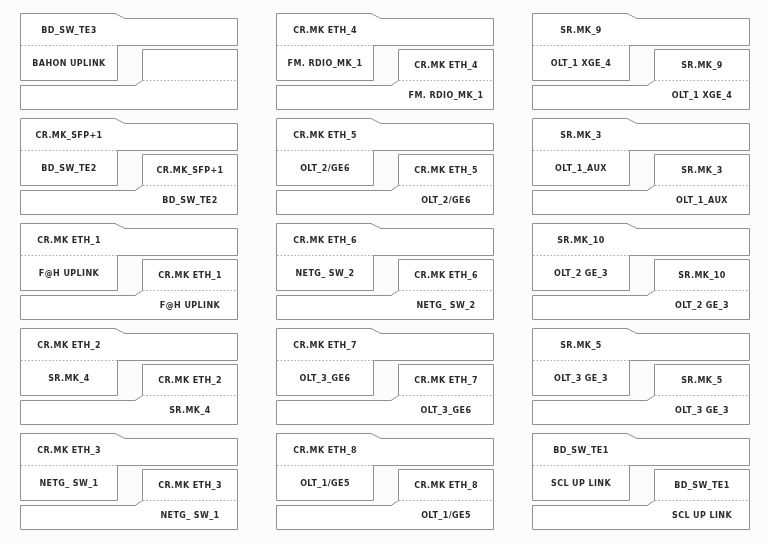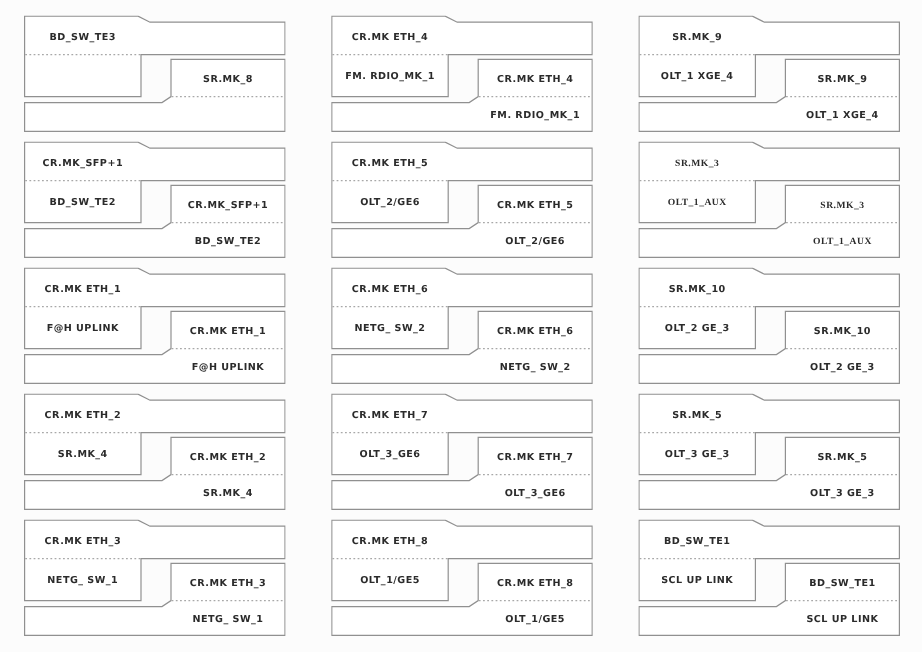--- a/index.html
+++ b/index.html
@@ -43,21 +43,21 @@
 <div id="canvas">
     <div class="column" style="left: 20px;">
       <div class="group" style="top: 13px; text-align: right;">
     <svg class="shape" viewBox="0 0 218 98" aria-hidden="true">
       <path class="outline" d="M0.5,0.5 L95,0.5 L105,5.5 L217.5,5.5 L217.5,32.5 L97.5,32.5 L97.5,67.5 L0.5,67.5 Z"></path>
       <path class="outline" d="M122.5,36.5 L217.5,36.5 L217.5,96.5 L0.5,96.5 L0.5,72.5 L115,72.5 L122.5,67.5 Z"></path>
       <line class="dotted" x1="1" y1="32.5" x2="97" y2="32.5"></line>
       <line class="dotted" x1="123" y1="67.5" x2="217" y2="67.5"></line>
     </svg>
     <div class="lbl lbl-top">BD_SW_TE3</div>
-    <div class="lbl lbl-right">SR.MK_8</div>
+    <div class="lbl lbl-left">BAHON UPLINK</div>
   </div>
       <div class="group" style="top: 118px;">
     <svg class="shape" viewBox="0 0 218 98" aria-hidden="true">
       <path class="outline" d="M0.5,0.5 L95,0.5 L105,5.5 L217.5,5.5 L217.5,32.5 L97.5,32.5 L97.5,67.5 L0.5,67.5 Z"></path>
       <path class="outline" d="M122.5,36.5 L217.5,36.5 L217.5,96.5 L0.5,96.5 L0.5,72.5 L115,72.5 L122.5,67.5 Z"></path>
       <line class="dotted" x1="1" y1="32.5" x2="97" y2="32.5"></line>
       <line class="dotted" x1="123" y1="67.5" x2="217" y2="67.5"></line>
     </svg>
     <div class="lbl lbl-top">CR.MK_SFP+1</div>
     <div class="lbl lbl-left">BD_SW_TE2</div>
@@ -169,21 +169,21 @@
       <path class="outline" d="M0.5,0.5 L95,0.5 L105,5.5 L217.5,5.5 L217.5,32.5 L97.5,32.5 L97.5,67.5 L0.5,67.5 Z"></path>
       <path class="outline" d="M122.5,36.5 L217.5,36.5 L217.5,96.5 L0.5,96.5 L0.5,72.5 L115,72.5 L122.5,67.5 Z"></path>
       <line class="dotted" x1="1" y1="32.5" x2="97" y2="32.5"></line>
       <line class="dotted" x1="123" y1="67.5" x2="217" y2="67.5"></line>
     </svg>
     <div class="lbl lbl-top">SR.MK_9</div>
     <div class="lbl lbl-left">OLT_1 XGE_4</div>
     <div class="lbl lbl-right">SR.MK_9</div>
     <div class="lbl lbl-bottom">OLT_1 XGE_4</div>
   </div>
-      <div class="group" style="top: 118px; font-family: Liberation Serif, serif;">
+      <div class="group" style="top: 118px;">
     <svg class="shape" viewBox="0 0 218 98" aria-hidden="true">
       <path class="outline" d="M0.5,0.5 L95,0.5 L105,5.5 L217.5,5.5 L217.5,32.5 L97.5,32.5 L97.5,67.5 L0.5,67.5 Z"></path>
       <path class="outline" d="M122.5,36.5 L217.5,36.5 L217.5,96.5 L0.5,96.5 L0.5,72.5 L115,72.5 L122.5,67.5 Z"></path>
       <line class="dotted" x1="1" y1="32.5" x2="97" y2="32.5"></line>
       <line class="dotted" x1="123" y1="67.5" x2="217" y2="67.5"></line>
     </svg>
     <div class="lbl lbl-top">SR.MK_3</div>
     <div class="lbl lbl-left">OLT_1_AUX</div>
     <div class="lbl lbl-right">SR.MK_3</div>
     <div class="lbl lbl-bottom">OLT_1_AUX</div>

